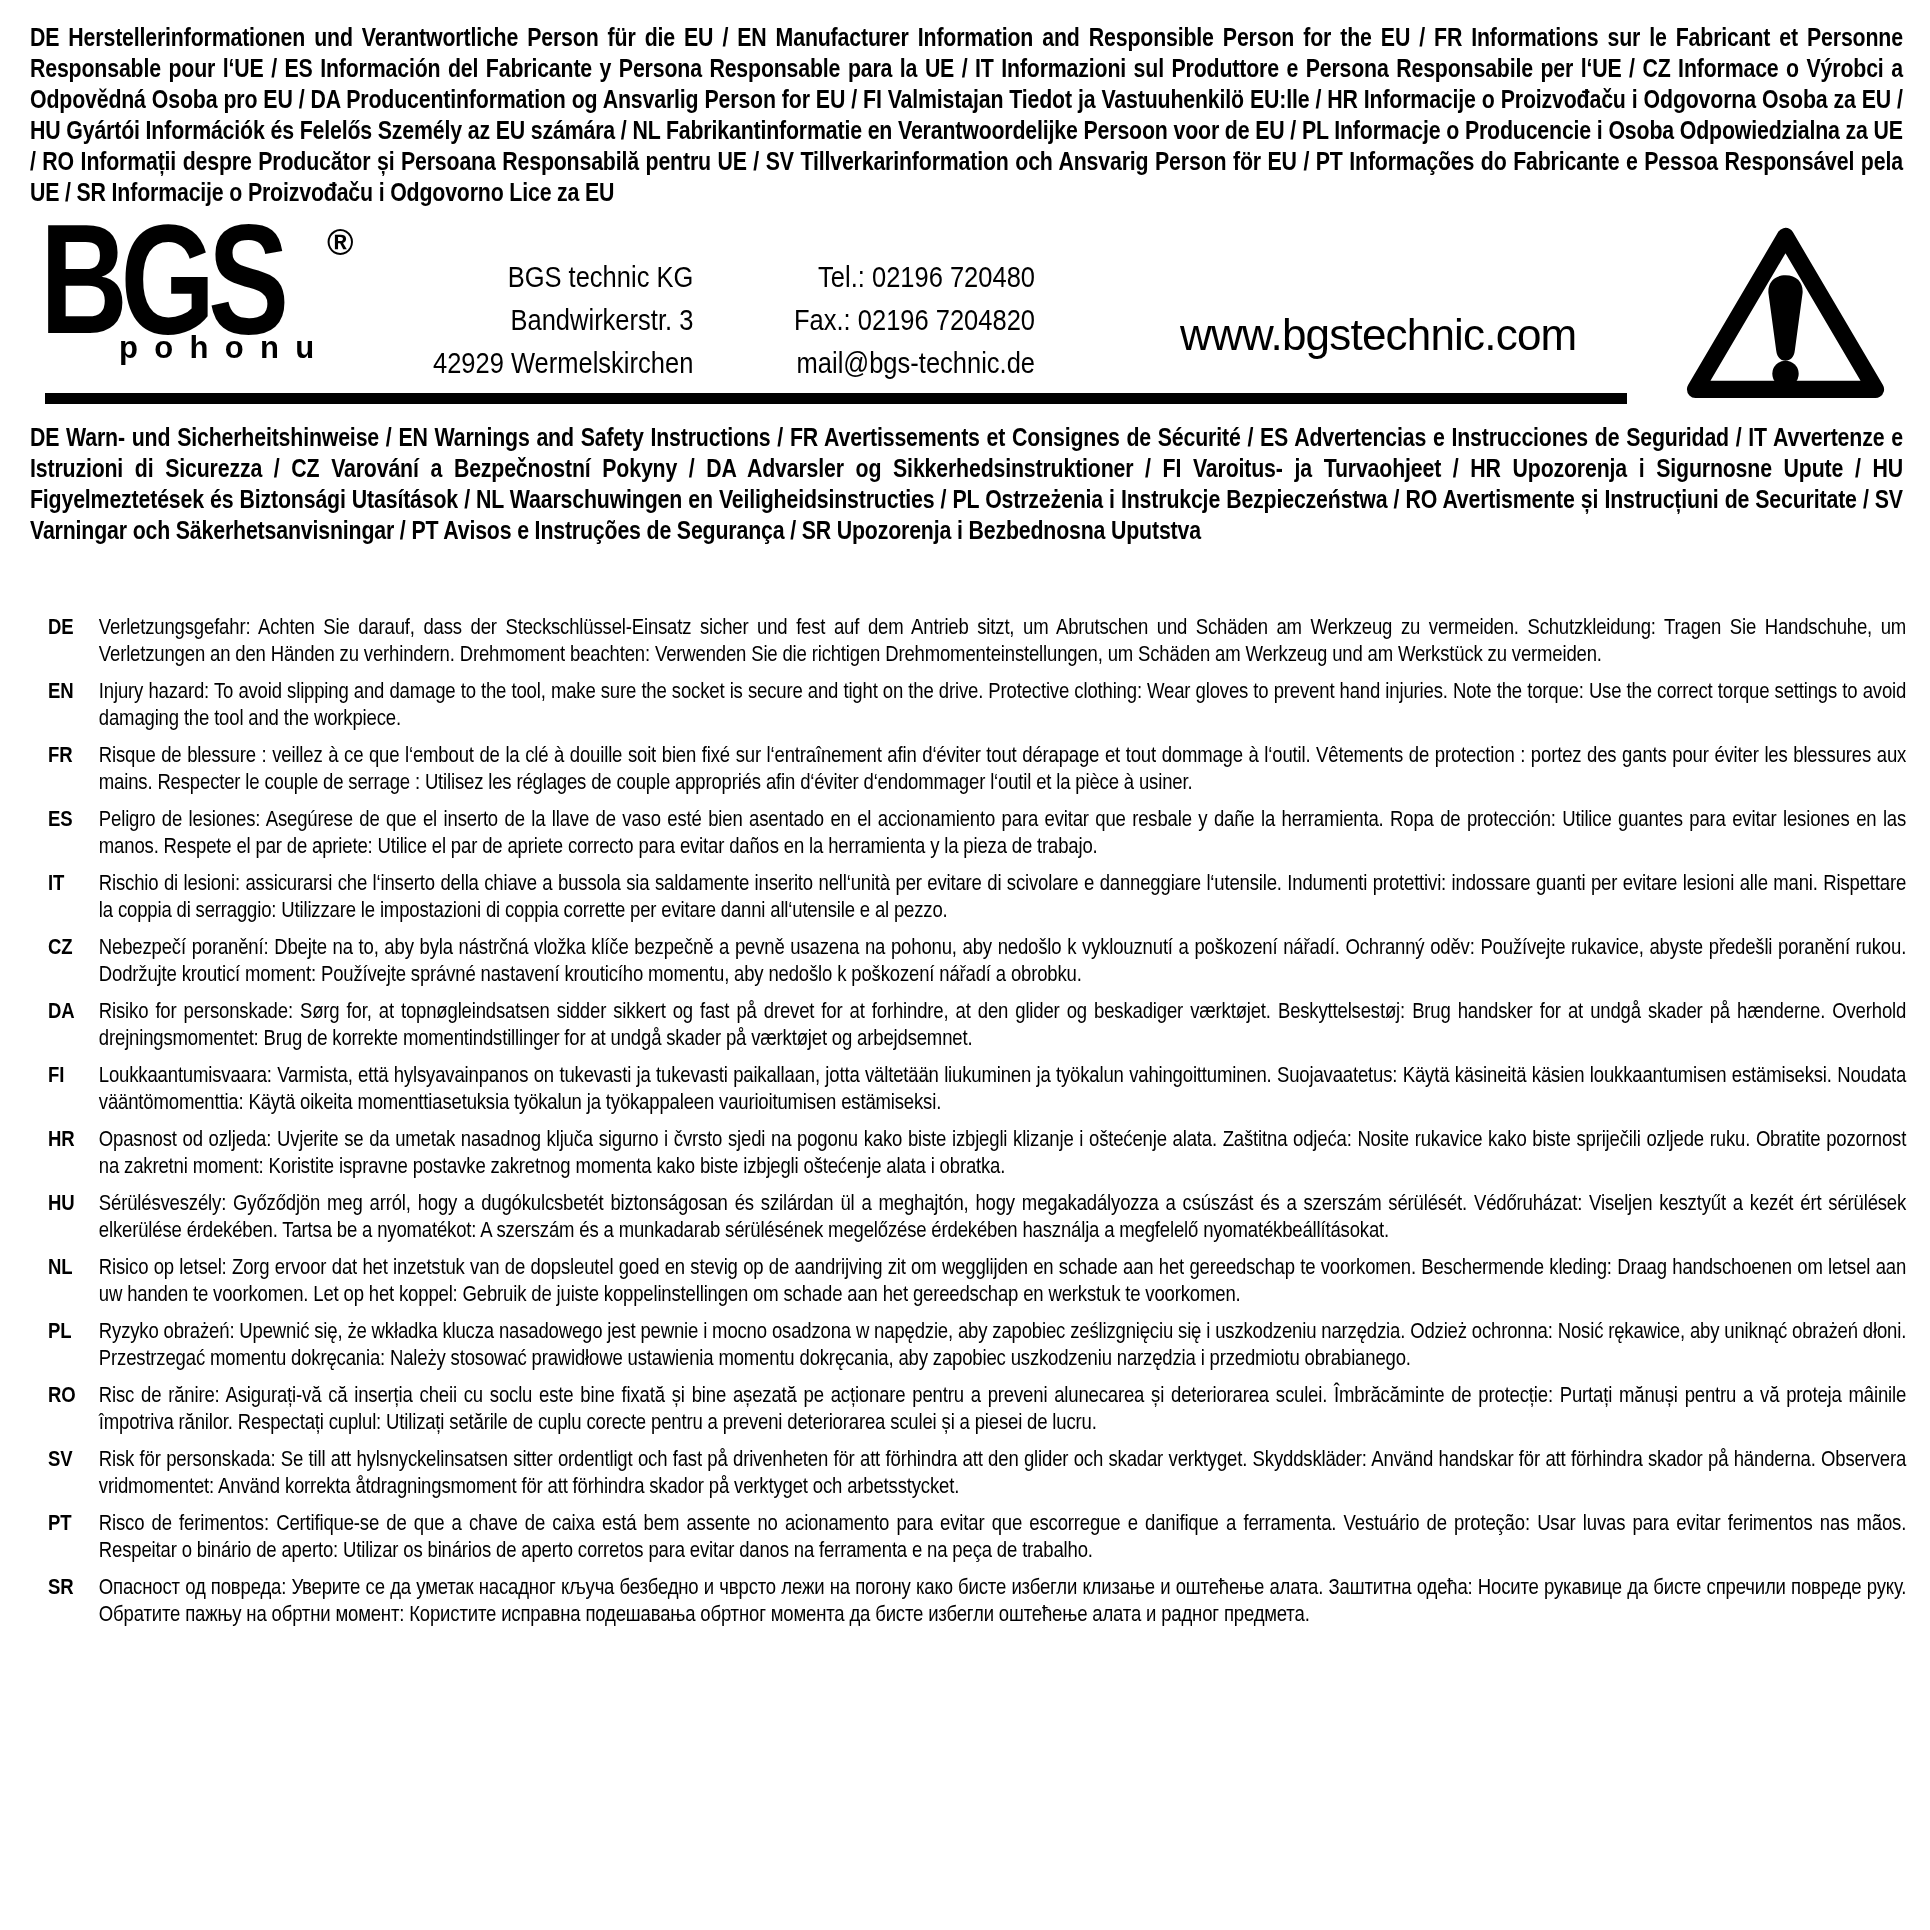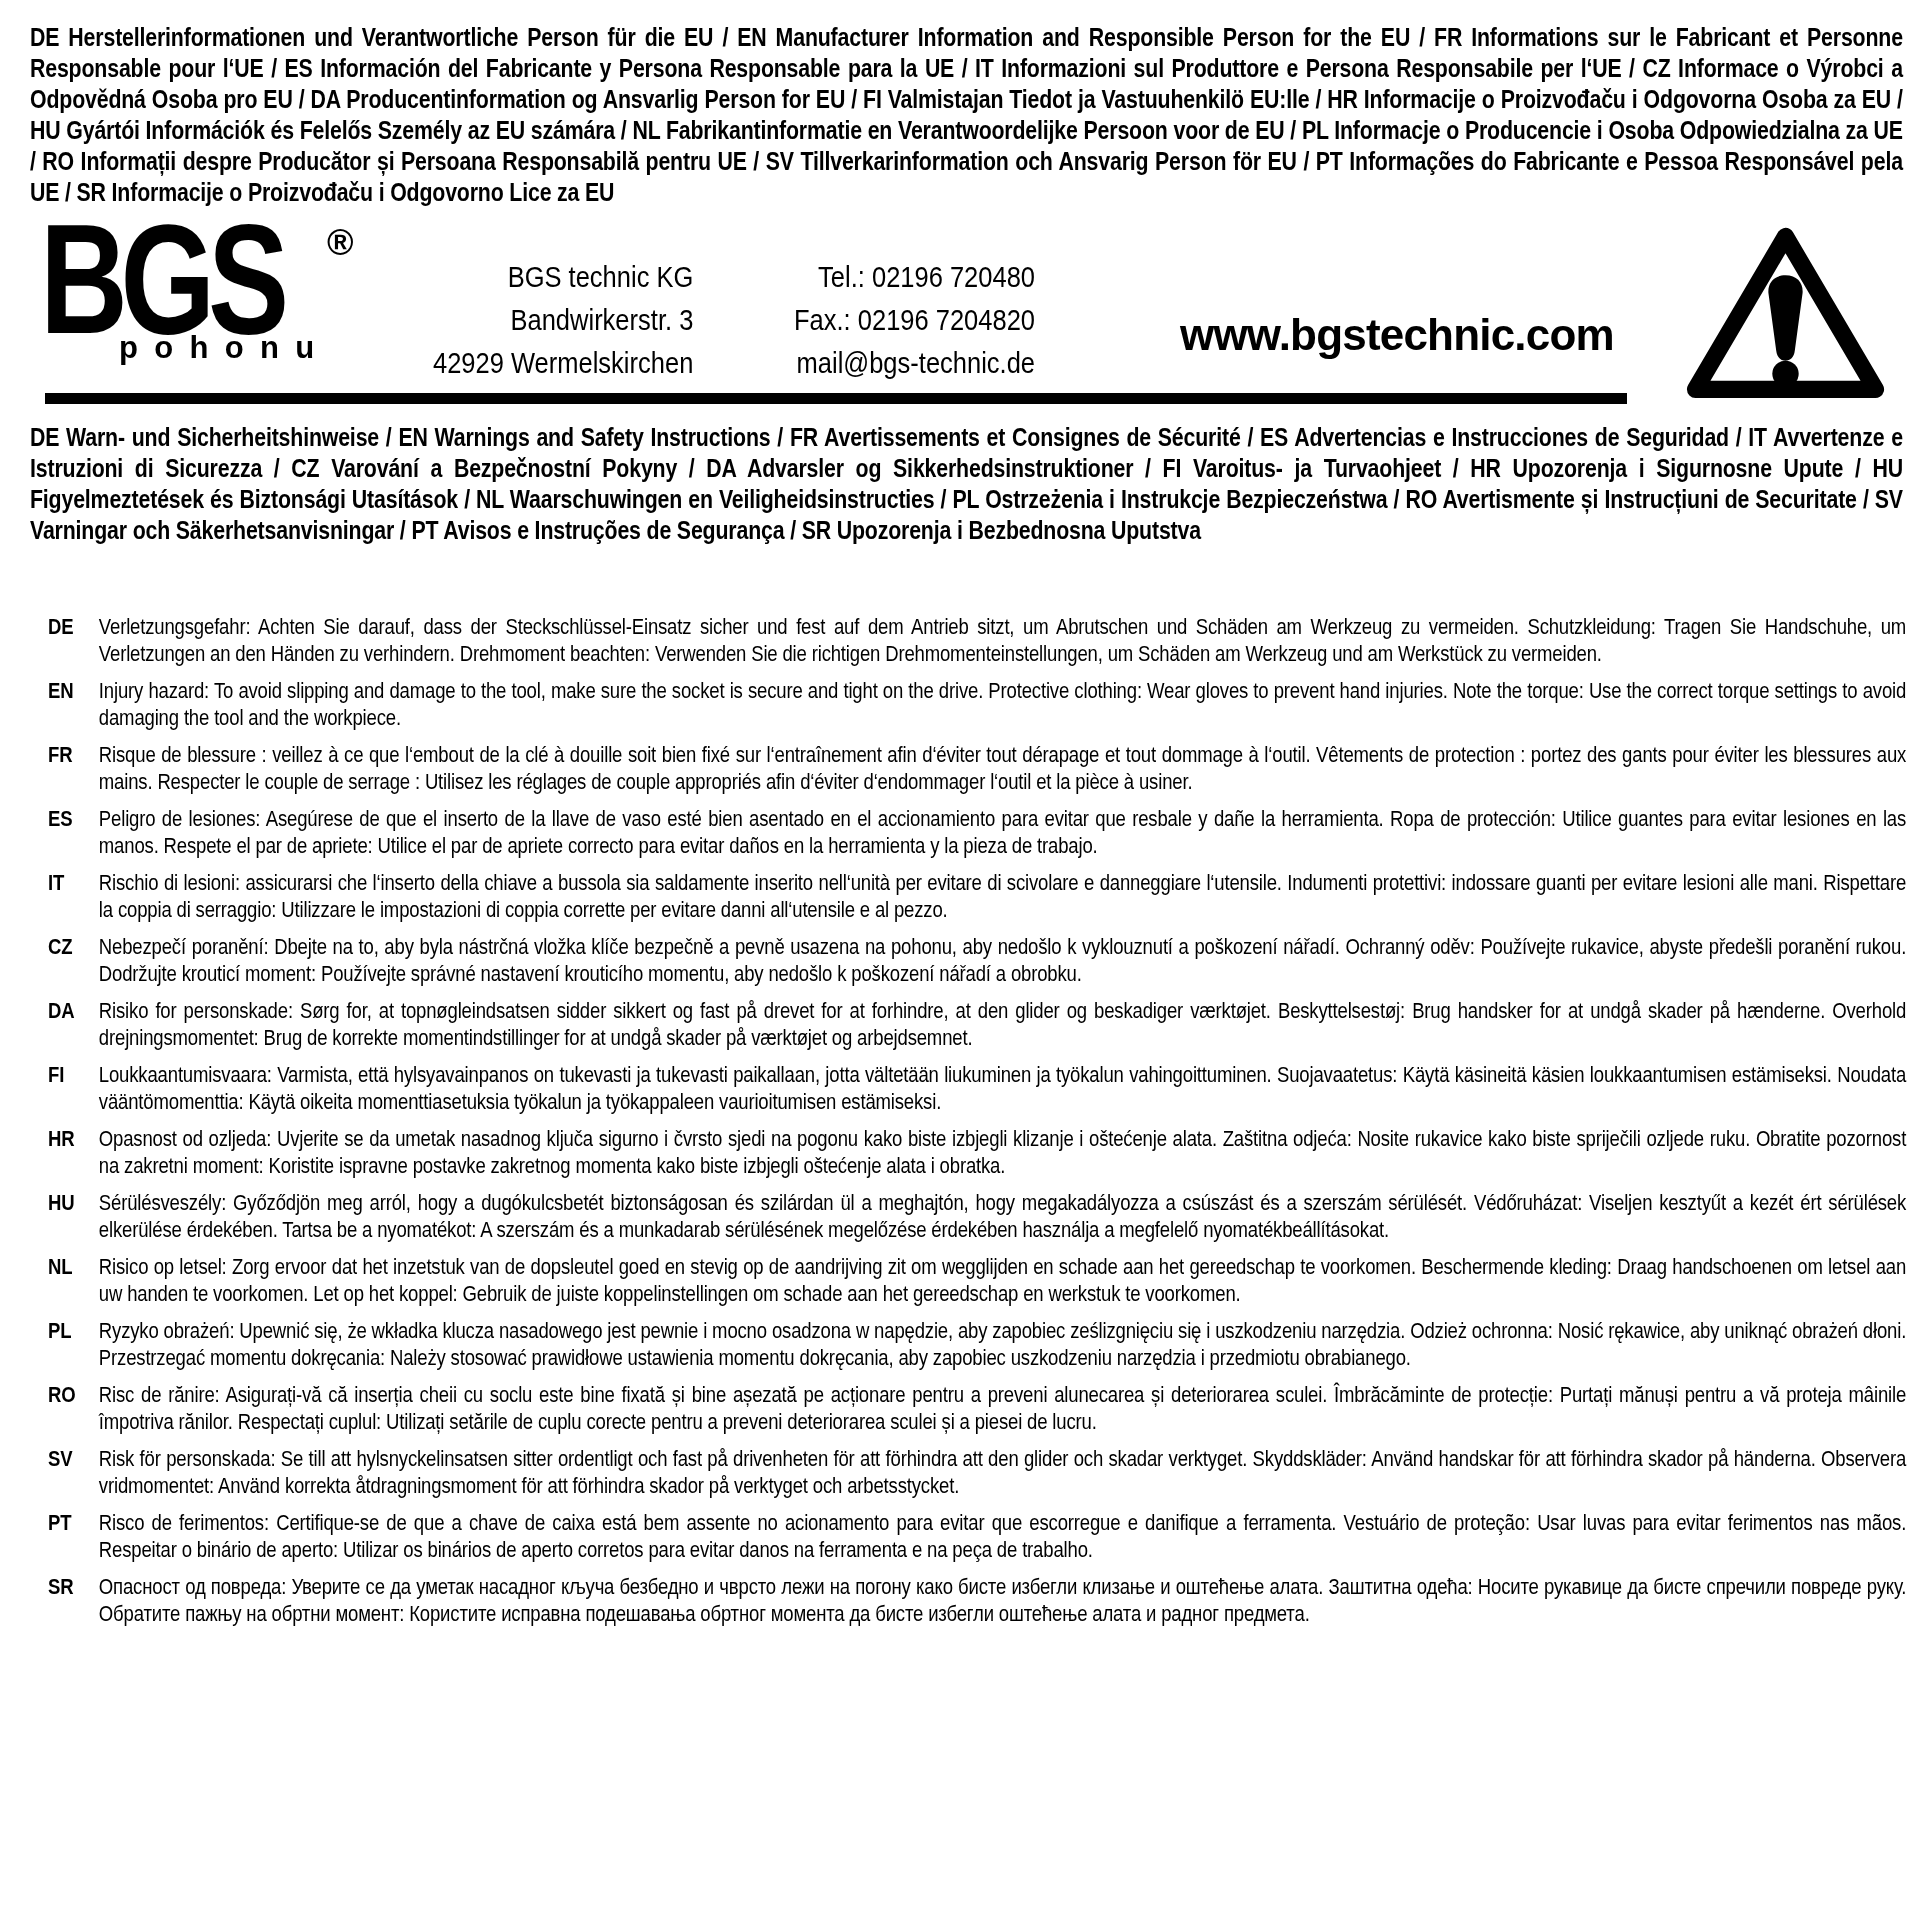--- a/index.html
+++ b/index.html
@@ -48,21 +48,21 @@
   .addr, .contact {
     position:absolute; top:31px;
     font-size:30px; line-height:43px; white-space:nowrap;
     transform:scaleX(0.85); transform-origin:left top;
   }
   .addr { left:433px; }
   .contact { left:794px; }
 
   .website {
     position:absolute; left:1180px; top:86px;
-    font-size:44px; font-weight:bold; letter-spacing:-0.8px; white-space:nowrap;
+    font-size:44px; font-weight:normal; letter-spacing:-0.8px; white-space:nowrap;
   }
 
   .warning-triangle { position:absolute; left:1685px; top:0; width:201px; height:177px; }
 
   .divider { position:absolute; top:393px; left:45px; width:1582px; height:11px; background:#000; }
 
   .safety-list {
     position:absolute; top:613px; left:48px; width:2266px;
     transform:scaleX(0.82); transform-origin:left top;
   }

